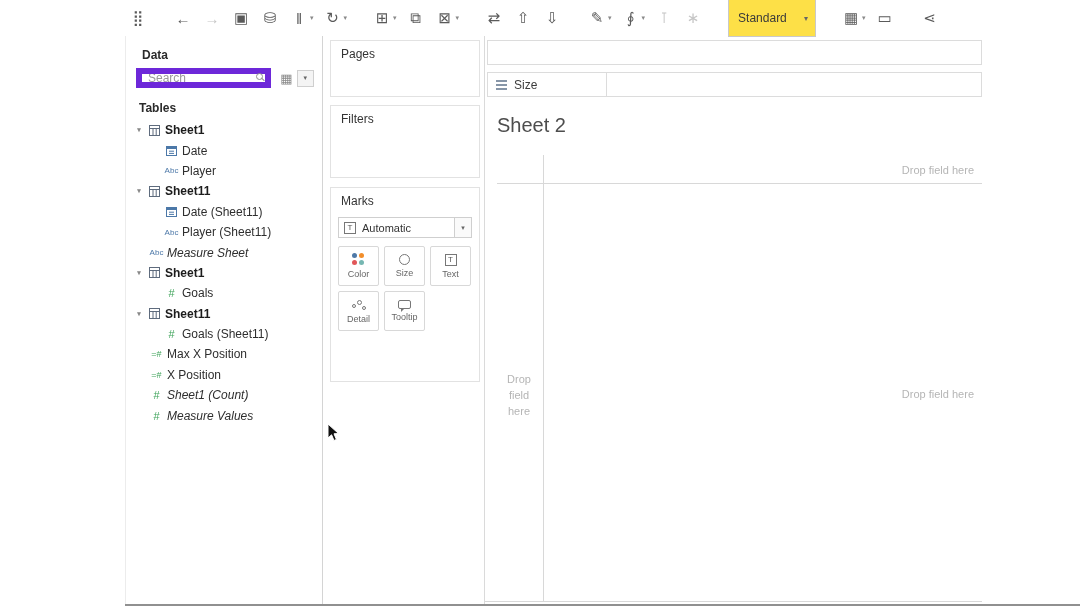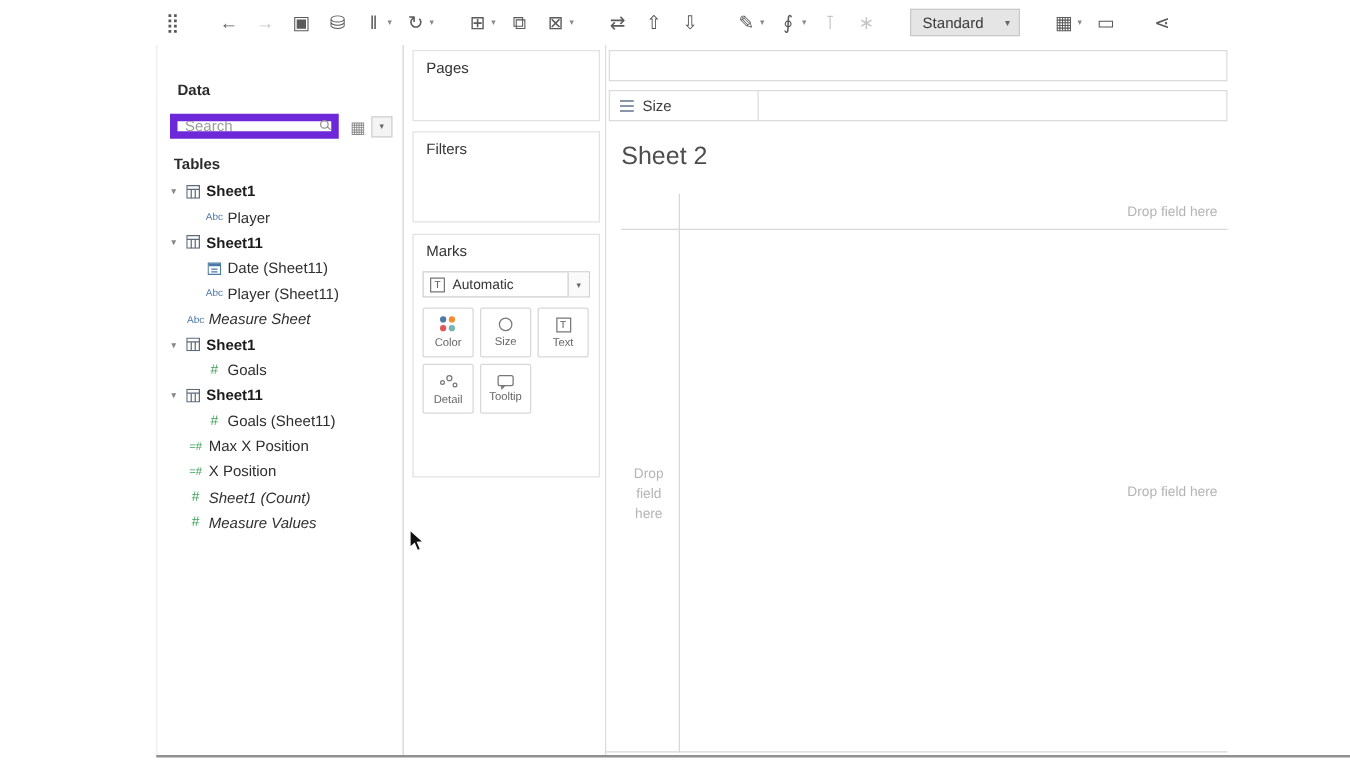--- a/index.html
+++ b/index.html
@@ -6,26 +6,26 @@
 html,body{width:1080px;height:608px;}
 body{position:relative;font-family:"Liberation Sans",sans-serif;background:#fff;overflow:hidden;font-size:12px;color:#333;}
 
 
 .toolbar{position:absolute;left:0;top:0;width:1080px;height:36px;display:flex;align-items:center;padding-left:128px;background:#fff;}
 .tb-item{display:flex;align-items:center;margin-right:9px;cursor:default;}
 .tb-item .glyph{font-size:15px;color:#5a5a5a;width:20px;text-align:center;}
 .tb-item.disabled .glyph{color:#c6c6c6;}
 .tb-item .caret{font-size:7px;color:#8a8a8a;margin-left:1px;}
 .tb-item.gap{margin-left:16px;}
-.tb-select{border:1px solid #c9c9c9;height:22px;padding:0 7px 0 9px;display:flex;align-items:center;background:#e5e5e5;font-size:12px;color:#3a3a3a;min-width:88px;justify-content:space-between;}
+.tb-select{border:1px solid #c9c9c9;height:38px;padding:0 7px 0 9px;display:flex;align-items:center;background:#fde047;font-size:12px;color:#3a3a3a;min-width:88px;justify-content:space-between;}
 .tb-select .caret{font-size:8px;margin-left:12px;color:#666;}
 
 
 .sidebar{position:absolute;left:125px;top:36px;width:198px;height:568px;border-right:1px solid #d4d4d4;border-left:1px solid #ececec;background:#fff;}
-.tabs{display:flex;height:26px;align-items:center;margin-top:23px;}
+.tabs{display:flex;height:26px;align-items:flex-end;}
 .tab-data{padding:0 16px;display:flex;align-items:center;font-weight:bold;color:#2b2b2b;background:#fff;}
 .tab-analytics{flex:1;display:flex;align-items:center;padding-left:14px;color:#444;background:#fbfbfb;border-left:1px solid #ddd;border-bottom:1px solid #ddd;}
 .updown{margin-left:auto;margin-right:8px;color:#777;font-size:10px;}
 .ds-row{display:flex;align-items:center;padding:11px 10px 8px 13px;}
 .ds-row svg{margin-right:7px;flex:none;}
 .search-row{display:flex;align-items:center;padding:6px 8px 4px 10px;}
 .search-box{position:relative;width:140px;height:20px;}
 .search-box input{width:100%;height:100%;border:6px solid #6d28d9;font:inherit;font-size:12px;color:#444;padding:0 20px 0 6px;outline:none;background:#fff;}
 .search-box input::placeholder{color:#9b9b9b;}
 .mag{position:absolute;right:8px;top:5px;width:7px;height:7px;border:1px solid #8e8e8e;border-radius:50%;}
@@ -197,20 +197,31 @@
             <rect x="0.5" y="0.5" width="10" height="10" fill="none" stroke="currentColor"></rect>
             <line x1="0.5" y1="3.5" x2="10.5" y2="3.5" stroke="currentColor"></line>
             <line x1="4" y1="3.5" x2="4" y2="10.5" stroke="currentColor"></line>
             <line x1="7.2" y1="3.5" x2="7.2" y2="10.5" stroke="currentColor"></line>
           </svg>
         </span>
         <span class="flabel">Sheet1</span>
       </div>
       <div class="field-row kind-child">
         <span class="fi">
+          <svg class="fi-date" width="11" height="11" viewBox="0 0 11 11">
+            <rect x="0.5" y="1.5" width="10" height="9" fill="none" stroke="currentColor"></rect>
+            <rect x="1" y="2" width="9" height="2" fill="currentColor"></rect>
+            <line x1="3" y1="6.2" x2="8" y2="6.2" stroke="currentColor"></line>
+            <line x1="3" y1="8.4" x2="8" y2="8.4" stroke="currentColor"></line>
+          </svg>
+        </span>
+        <span class="flabel">Date</span>
+      </div>
+      <div class="field-row kind-child">
+        <span class="fi">
           <span class="fi-abc">Abc</span>
         </span>
         <span class="flabel">Player</span>
       </div>
       <div class="field-row kind-table">
         <span class="chev">▾</span>
         <span class="fi">
           <svg class="fi-table" width="11" height="11" viewBox="0 0 11 11">
             <rect x="0.5" y="0.5" width="10" height="10" fill="none" stroke="currentColor"></rect>
             <line x1="0.5" y1="3.5" x2="10.5" y2="3.5" stroke="currentColor"></line>

